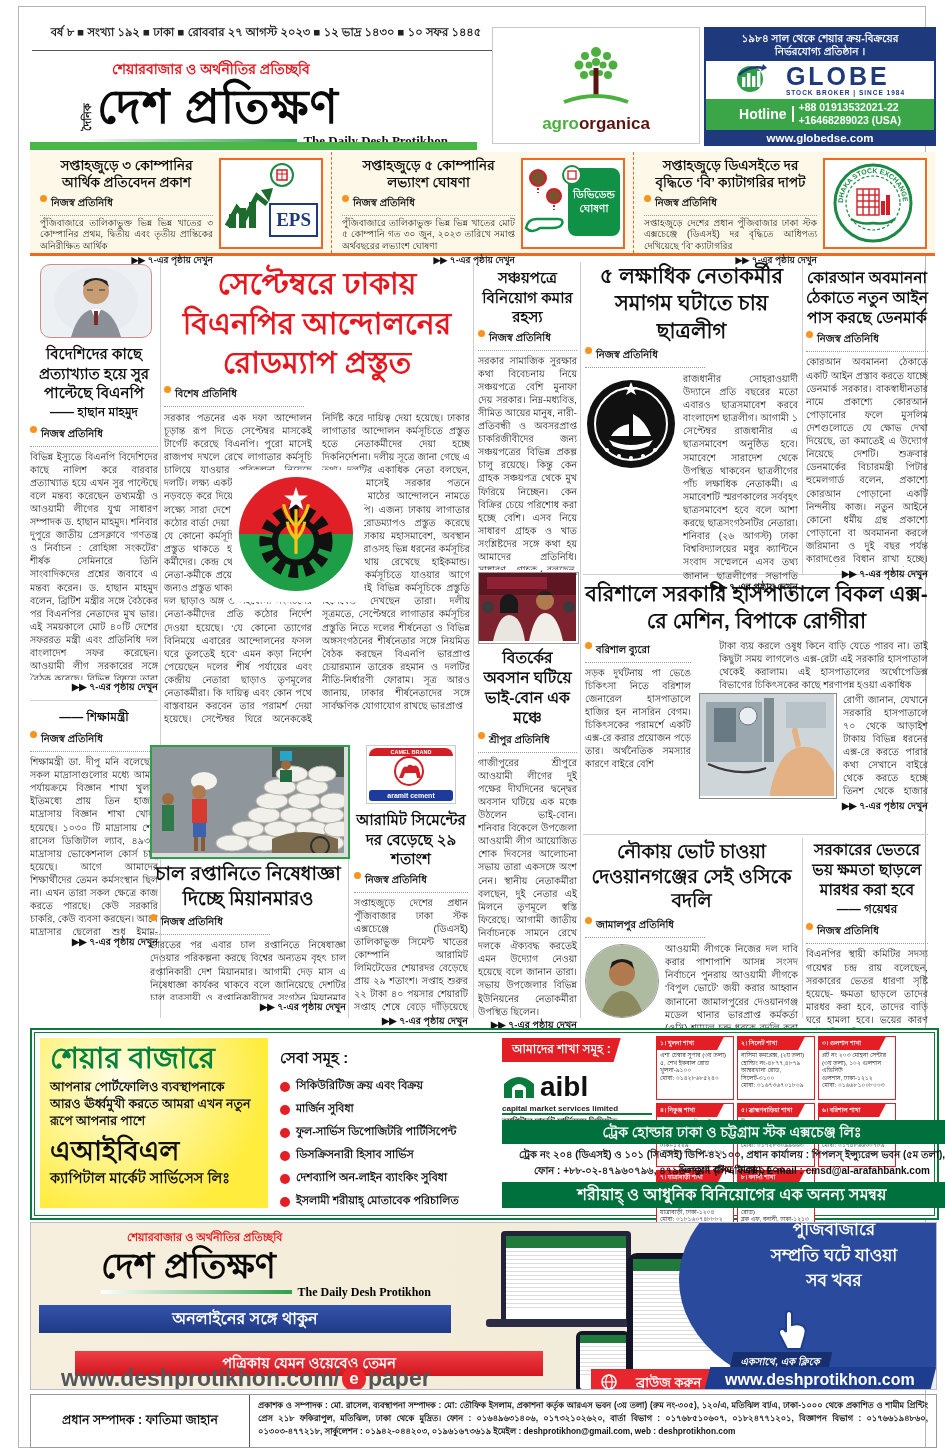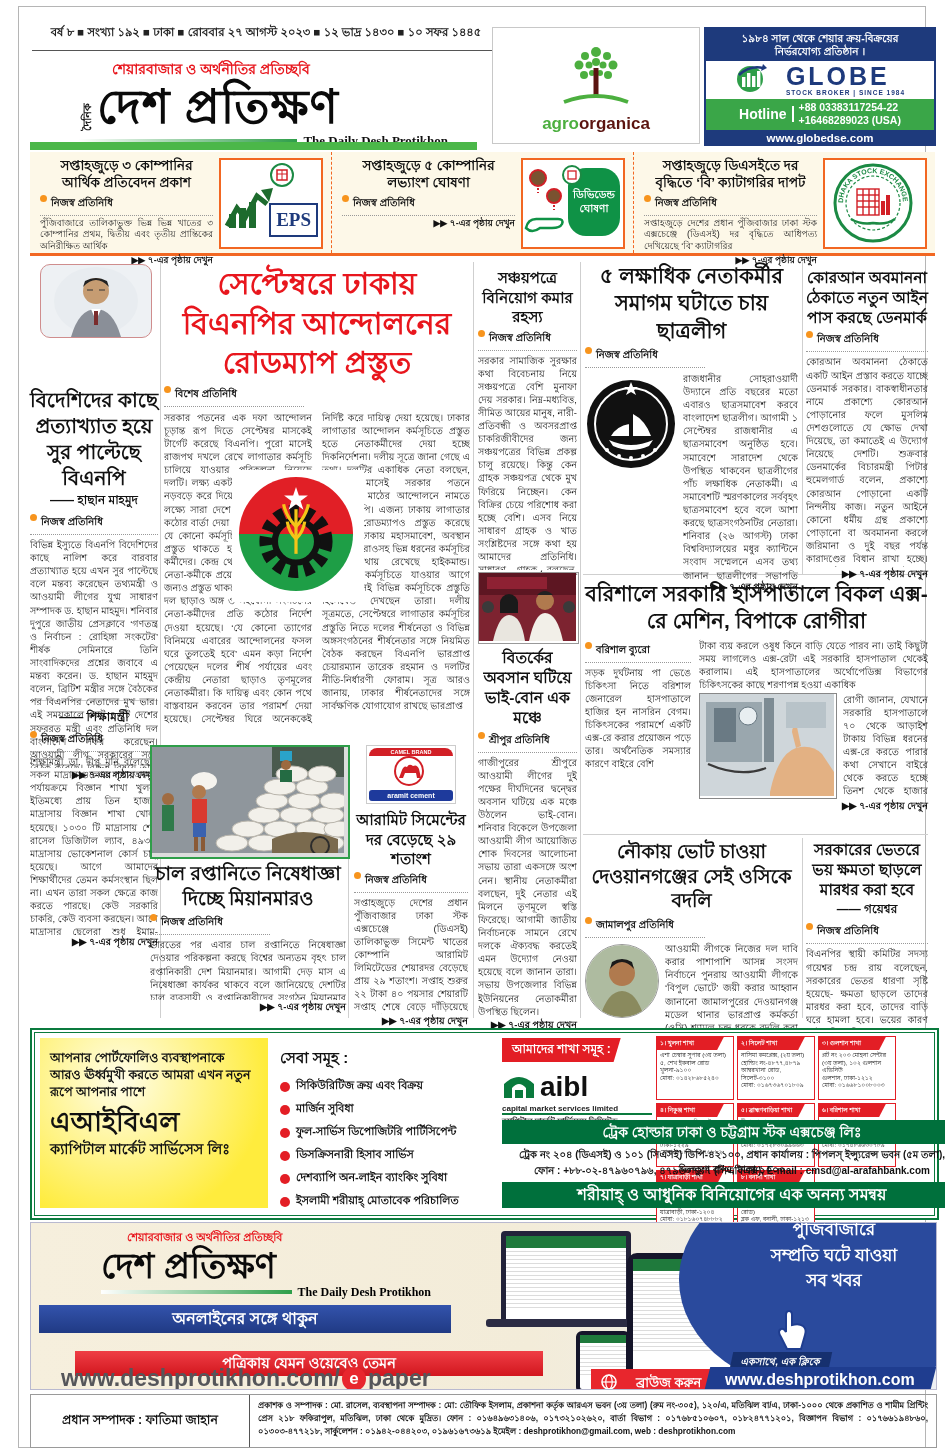--- a/index.html
+++ b/index.html
@@ -156,21 +156,21 @@
           <path d="M28 1 L32 5 L26 8 Z" fill="#1e3a7c"></path>
         </svg>
       </span>
       <span>
         <div class="gb-name">GLOBE</div>
         <div class="gb-sb">STOCK BROKER   |   SINCE 1984</div>
       </span>
     </div>
     <div class="gb-r3">
       <span class="gb-hot">Hotline</span>
-      <span class="gb-ph pre">+88 03383117254-22
+      <span class="gb-ph pre">+88 01913532021-22
 +16468289023 (USA)</span>
     </div>
     <div class="gb-r4">www.globedse.com</div>
   </div>
 
   <div class="abs teasers">
     <div class="teaser">
       <div class="t-txt">
         <div class="t-h">সপ্তাহজুড়ে ৩ কোম্পানির আর্থিক প্রতিবেদন প্রকাশ</div>
         <div class="byline">
@@ -197,31 +197,32 @@
         </svg>
       </div>
     </div>
     <div class="teaser">
       <div class="t-txt">
         <div class="t-h">সপ্তাহজুড়ে ৫ কোম্পানির লভ্যাংশ ঘোষণা</div>
         <div class="byline">
             <span class="bdot"></span>
             <span>নিজস্ব প্রতিনিধি</span>
           </div>
+        <div class="t-body"><span>পুঁজিবাজারে তালিকাভুক্ত ভিন্ন ভিন্ন খাতের মোট ৫ কোম্পানি গত ৩০ জুন, ২০২৩ তারিখে সমাপ্ত অর্থবছরের লভ্যাংশ ঘোষণা</span></div>
         <div class="t-more">▶▶ ৭-এর পৃষ্ঠায় দেখুন</div>
       </div>
       <div class="t-gfx">
         <svg width="44" height="84" viewBox="0 0 44 84" style="position:absolute;left:1px;top:2px;">
           <circle cx="14" cy="16" r="8" fill="#7a5230" stroke="#d21f26" stroke-width="2"></circle>
           <circle cx="30" cy="34" r="7" fill="#7a5230" stroke="#d21f26" stroke-width="2"></circle>
           <line x1="14" y1="26" x2="14" y2="31" stroke="#d21f26" stroke-width="2" stroke-dasharray="2 2"></line>
           <line x1="30" y1="43" x2="30" y2="48" stroke="#d21f26" stroke-width="2" stroke-dasharray="2 2"></line>
           <path d="M2 66 Q4 56 14 57 L34 57 Q40 57 38 62 Q36 66 28 66 L16 66 Q8 72 2 66 Z" fill="none" stroke="#0f9246" stroke-width="2.5"></path>
         </svg>
-        <div style="position:absolute;right:3px;top:8px;width:52px;height:68px;background:#0f9246;border-radius:18px;color:#fff;display:flex;align-items:center;justify-content:center;text-align:center;font-weight:bold;font-size:10.5px;line-height:1.3;" class="pre">ডিভিডেন্ড
+        <div style="position:absolute;right:3px;top:8px;width:52px;height:68px;background:#0f9246;border-radius:8px;color:#fff;display:flex;align-items:center;justify-content:center;text-align:center;font-weight:bold;font-size:10.5px;line-height:1.3;" class="pre">ডিভিডেন্ড
 ঘোষণা</div>
         <svg width="22" height="22" viewBox="0 0 22 22" style="position:absolute;right:40px;top:4px;">
           <circle cx="11" cy="11" r="9" fill="#fff" stroke="#1c8a44" stroke-width="2"></circle>
           <rect x="7" y="7" width="8" height="8" fill="none" stroke="#d21f26" stroke-width="1.3"></rect>
         </svg>
       </div>
     </div>
     <div class="teaser">
       <div class="t-txt">
         <div class="t-h">সপ্তাহজুড়ে ডিএসইতে দর বৃদ্ধিতে ‘বি’ ক্যাটাগরির দাপট</div>
@@ -273,21 +274,21 @@
       <circle cx="55" cy="26" r="13" fill="#c69c72"></circle>
       <path d="M42 22 Q55 8 68 22 L66 16 Q55 10 44 16 Z" fill="#222"></path>
       <path d="M30 72 Q38 44 55 44 Q72 44 80 72 Z" fill="#8a8f98"></path>
       <path d="M50 44 L55 56 L60 44 Z" fill="#fff"></path>
       <rect x="53" y="46" width="4" height="14" fill="#7a2c2c"></rect>
       <line x1="46" y1="25" x2="52" y2="25" stroke="#333"></line>
         <line x1="58" y1="25" x2="64" y2="25" stroke="#333"></line>
     </svg>
   </div>
   <div class="abs" style="left:30px;top:344px;width:128px;">
-    <div class="hd" style="font-size:20px;margin-top:43px;">বিদেশিদের কাছে প্রত্যাখ্যাত হয়ে সুর পাল্টেছে বিএনপি</div>
+    <div class="hd" style="font-size:15px;">বিদেশিদের কাছে প্রত্যাখ্যাত হয়ে সুর পাল্টেছে বিএনপি</div>
     <div class="attr">হাছান মাহমুদ</div>
     <div class="byline">
         <span class="bdot"></span>
         <span>নিজস্ব প্রতিনিধি</span>
       </div>
     <div class="art" style="height:230px;margin-top:3px;">বিভিন্ন ইস্যুতে বিএনপি বিদেশিদের কাছে নালিশ করে বারবার প্রত্যাখ্যাত হয়ে এখন সুর পাল্টেছে বলে মন্তব্য করেছেন তথ্যমন্ত্রী ও আওয়ামী লীগের যুগ্ম সাধারণ সম্পাদক ড. হাছান মাহমুদ। শনিবার দুপুরে জাতীয় প্রেসক্লাবে ‘গণতন্ত্র ও নির্বাচন : রোহিঙ্গা সংকটের’ শীর্ষক সেমিনারে তিনি সাংবাদিকদের প্রশ্নের জবাবে এ মন্তব্য করেন। ড. হাছান মাহমুদ বলেন, ব্রিটিশ মন্ত্রীর সঙ্গে বৈঠকের পর বিএনপির নেতাদের মুখ ভার। এই সময়কালে মোট ৪০টি দেশের সফররত মন্ত্রী এবং প্রতিনিধি দল বাংলাদেশ সফর করেছেন। আওয়ামী লীগ সরকারের সঙ্গে বৈঠক করেছে। বিভিন্ন বিষয়ে তারা আলোচনা করেছেন। নির্বাচন বানচালের ষড়যন্ত্র করে লাভ হবে না বলেও সতর্ক করেন তিনি।</div>
     <div class="more">▶▶ ৭-এর পৃষ্ঠায় দেখুন</div>
   </div>
   <div class="abs" style="left:30px;top:708px;width:128px;">
     <div class="attr">শিক্ষামন্ত্রী</div>
@@ -473,21 +474,21 @@
     <div class="hd" style="font-size:21px;">বরিশালে সরকারি হাসপাতালে বিকল এক্স-রে মেশিন, বিপাকে রোগীরা</div>
     <div style="display:flex;gap:8px;margin-top:4px;">
       <div style="width:106px;flex:none;">
         <div class="byline">
             <span class="bdot"></span>
             <span>বরিশাল ব্যুরো</span>
           </div>
         <div class="art" style="height:160px;margin-top:3px;">সড়ক দুর্ঘটনায় পা ভেঙে চিকিৎসা নিতে বরিশাল জেনারেল হাসপাতালে হাজির হন নাসরিন বেগম। চিকিৎসকের পরামর্শে একটি এক্স-রে করার প্রয়োজন পড়ে তার। অর্থনৈতিক সমস্যার কারণে বাইরে বেশি</div>
       </div>
       <div style="flex:1;">
-        <div class="art" style="height:52px;">টাকা ব্যয় করলে ওষুধ কিনে বাড়ি যেতে পারব না। তাই কিছুটা সময় লাগলেও এক্স-রেটা এই সরকারি হাসপাতাল থেকেই করালাম। এই হাসপাতালের অর্থোপেডিক্স বিভাগের চিকিৎসকের কাছে শরণাপন্ন হওয়া একাধিক</div>
+        <div class="art" style="height:52px;margin-left:20px;">টাকা ব্যয় করলে ওষুধ কিনে বাড়ি যেতে পারব না। তাই কিছুটা সময় লাগলেও এক্স-রেটা এই সরকারি হাসপাতাল থেকেই করালাম। এই হাসপাতালের অর্থোপেডিক্স বিভাগের চিকিৎসকের কাছে শরণাপন্ন হওয়া একাধিক</div>
         <div style="display:flex;gap:6px;margin-top:2px;">
           <div style="width:136px;height:104px;flex:none;overflow:hidden;border:1px solid #888;">
             <svg width="134" height="102" viewBox="0 0 134 102">
               <rect width="134" height="102" fill="#cfd6da"></rect>
               <rect x="6" y="8" width="56" height="60" fill="#9aa7ae"></rect>
               <rect x="14" y="14" width="22" height="34" fill="#6a7a84"></rect>
               <circle cx="48" cy="22" r="9" fill="#e8eef1" stroke="#6a7a84"></circle>
               <rect x="64" y="4" width="10" height="64" fill="#7d8b93"></rect>
               <path d="M70 98 Q78 60 96 54 Q112 50 122 60 L134 78 L134 102 L70 102 Z" fill="#e3b183"></path>
               <path d="M96 54 L92 38 Q92 32 97 33 L101 52" fill="#e3b183"></path>
@@ -528,20 +529,21 @@
     <div class="byline">
         <span class="bdot"></span>
         <span>নিজস্ব প্রতিনিধি</span>
       </div>
     <div class="art" style="height:92px;margin-top:3px;">বিএনপির স্থায়ী কমিটির সদস্য গয়েশ্বর চন্দ্র রায় বলেছেন, সরকারের ভেতর ধারণা সৃষ্টি হয়েছে- ক্ষমতা ছাড়লে তাদের মারধর করা হবে, তাদের বাড়ি ঘরে হামলা হবে। ভয়ের কারণ নেই। বিএনপি গণমানুষের দল। আপনাদের (আওয়ামী লীগ) মত দলনের দল</div>
     <div class="more">▶▶ ৭-এর পৃষ্ঠায় দেখুন</div>
   </div>
 
   <div class="abs aiblad">
     <div class="abs ylw">
+      <div class="big">শেয়ার বাজারে</div>
       <div class="mid">আপনার পোর্টফোলিও ব্যবস্থাপনাকে আরও ঊর্ধ্বমুখী করতে আমরা এখন নতুন রূপে আপনার পাশে</div>
       <div class="aibl-bn">এআইবিএল</div>
       <div class="aibl-s">ক্যাপিটাল মার্কেট সার্ভিসেস লিঃ</div>
     </div>
     <div class="abs svc">
       <div class="sh">সেবা সমূহ :</div>
       <div class="it">
           <span class="rdot"></span>
           <span>সিকিউরিটিজ ক্রয় এবং বিক্রয়</span>
         </div>

